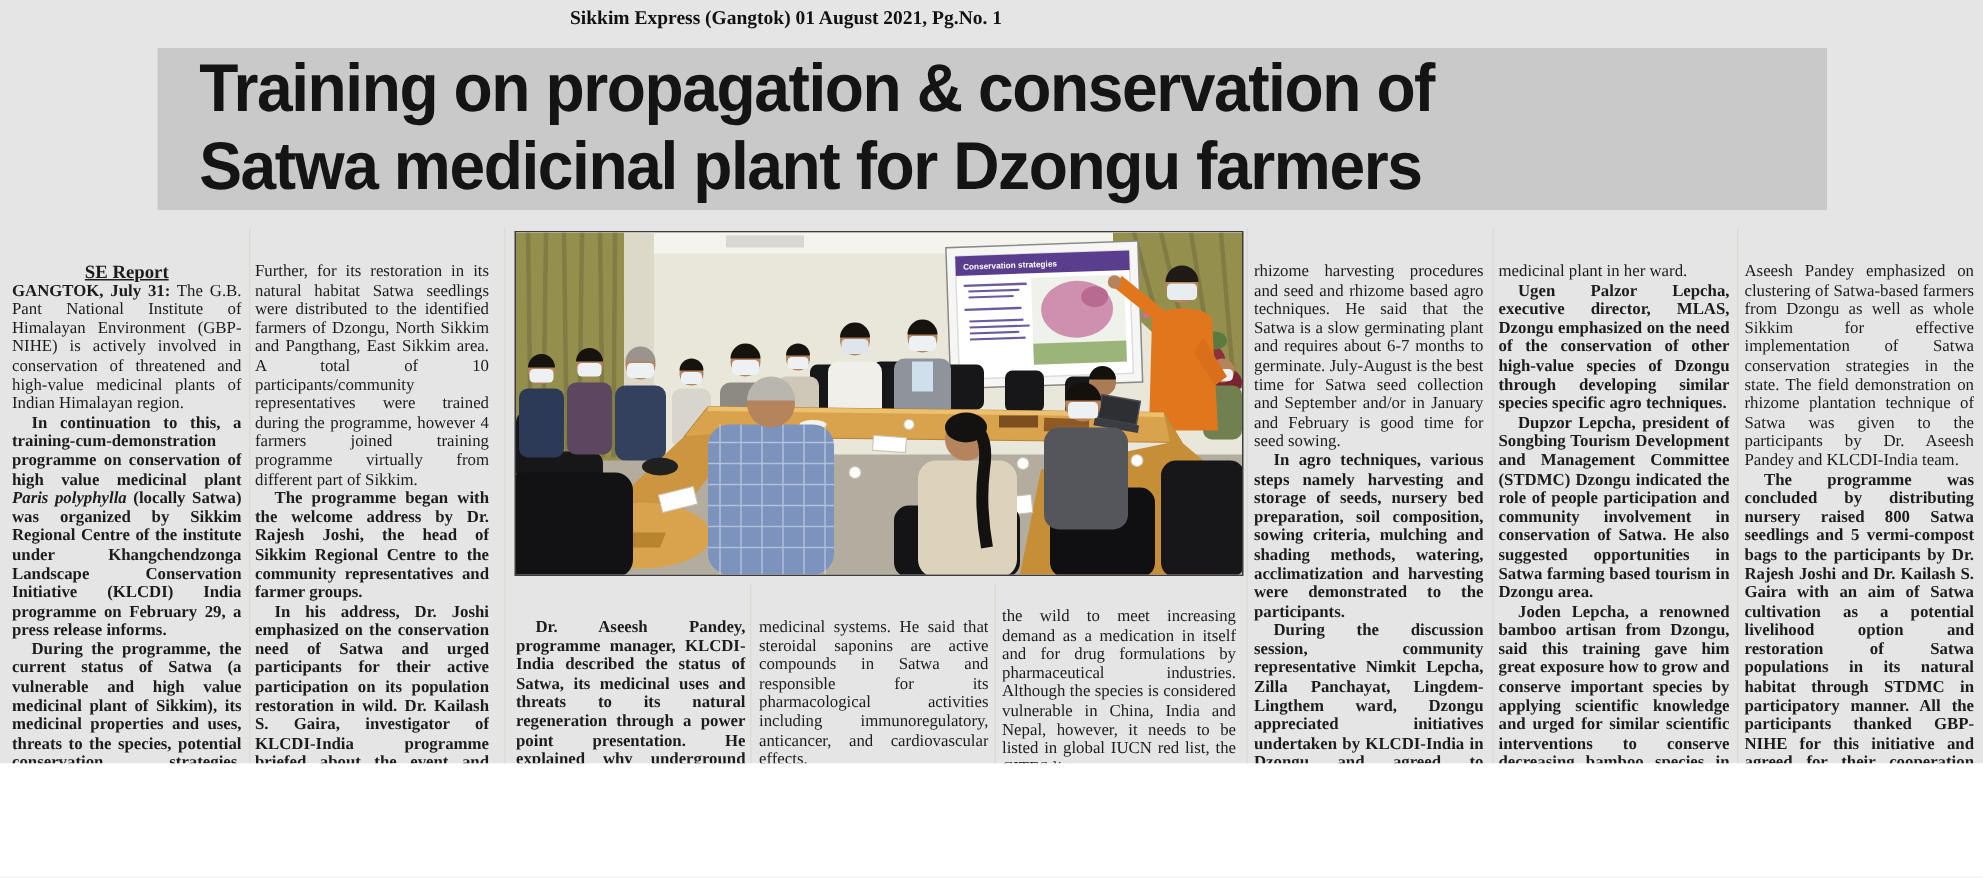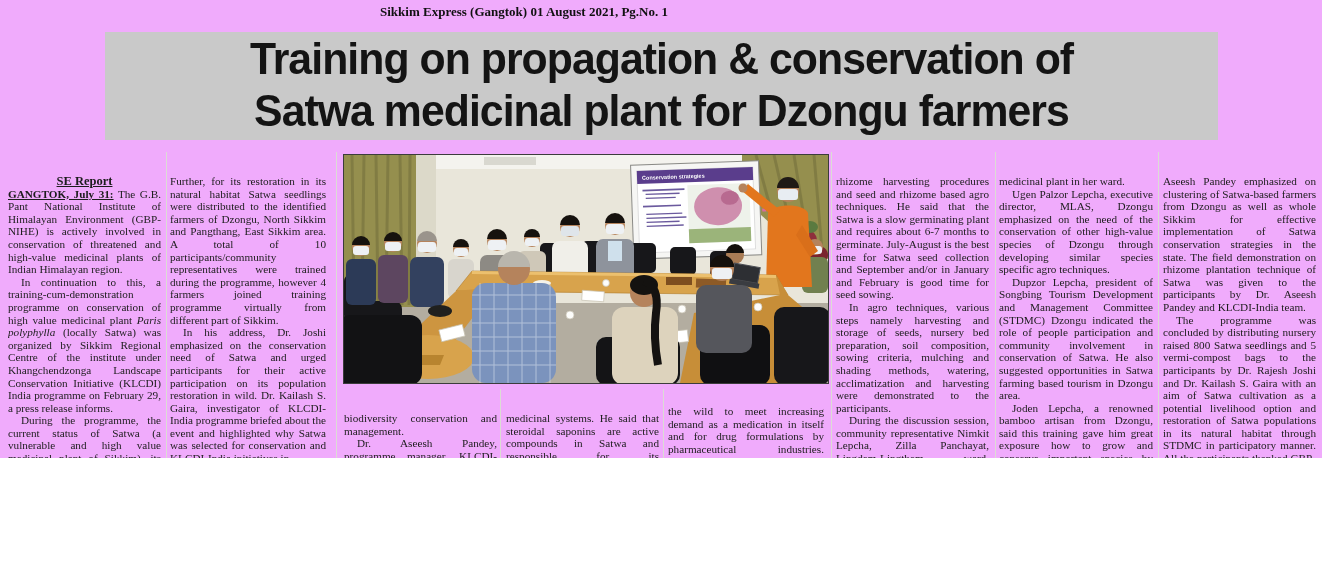--- a/index.html
+++ b/index.html
@@ -1,38 +1,38 @@
 <!DOCTYPE html>
 <html><head>
 <meta charset="utf-8">
 <style>
   html,body{margin:0;padding:0;background:#ffffff;}
-  .page{position:relative;width:1322px;height:458px;background:#f0abfc;overflow:hidden;
+  .page{position:relative;width:1322px;height:509px;background:#e5e5e5;overflow:hidden;
         font-family:"Liberation Serif", serif;color:#1c1c1c;}
   .masthead{position:absolute;left:380px;top:4px;font-size:13px;font-weight:bold;
             font-family:"Liberation Serif", serif;color:#111;}
   .headline{position:absolute;left:105px;top:32px;width:1113px;height:108px;background:#c9c9c9;
-            text-align:center;padding-top:1px;box-sizing:border-box;}
+            text-align:left;padding-top:1px;box-sizing:border-box;}
   .hl{font-family:"Liberation Sans", sans-serif;font-weight:bold;font-size:45px;line-height:52px;
       letter-spacing:-1px;color:#141414;transform:scaleX(.95);transform-origin:50% 50%;white-space:nowrap;}
   .col{position:absolute;top:152px;height:420px;overflow:hidden;text-align:justify;
        font-size:11.2px;line-height:12.6px;margin-top:23px;}
   .col p{margin:0;}
-  .col p.ind{text-indent:13px;}
+  .col p.ind{text-indent:13px;font-weight:bold;}
   .c1{left:8px;width:153px;}
   .c2{left:170px;width:156px;}
   .c3{left:344px;width:153px;top:389px;height:183px;}
   .c4{left:506px;width:153px;top:389px;height:183px;}
   .c5{left:668px;width:156px;top:382px;height:183px;}
   .c6{left:836px;width:153px;}
   .c7{left:999px;width:154px;}
   .c8{left:1163px;width:153px;}
   .byline{text-align:center;font-weight:bold;text-decoration:underline;font-size:12.5px;
           margin:2px 0 11px 0;text-indent:0;}
-  .dateline{font-weight:bold;text-decoration:underline;}
+  .dateline{font-weight:bold;}
   .vr{position:absolute;width:1px;background:#dcdcd4;top:152px;height:420px;}
   .vr.short{top:389px;height:183px;}
   .photo{position:absolute;left:343px;top:154px;width:486px;height:230px;border:1px solid #3c3c3c;
          box-sizing:border-box;background:#e9e6da;}
   .bottom-rule{position:absolute;left:0;top:576px;width:1322px;height:3px;background:#3f3f3f;}
 </style>
 </head>
 <body>
 
 <div class="page">
@@ -46,20 +46,21 @@
 
   <div class="col c1">
     <p class="byline">SE Report</p>
     <p><span class="dateline">GANGTOK, July 31:</span><span> The G.B. Pant National Institute of Himalayan Environment (GBP-NIHE) is actively involved in conservation of threatened and high-value medicinal plants of Indian Himalayan region.</span></p>
     <p class="ind"><span>In continuation to this, a training-cum-demonstration programme on conservation of high value medicinal plant </span><i>Paris polyphylla</i><span> (locally Satwa) was organized by Sikkim Regional Centre of the institute under Khangchendzonga Landscape Conservation Initiative (KLCDI) India programme on February 29, a press release informs.</span></p>
     <p class="ind">During the programme, the current status of Satwa (a vulnerable and high value medicinal plant of Sikkim), its medicinal properties and uses, threats to the species, potential conservation strategies, different aspects of viable agro techniques were discussed.</p>
   </div>
 
   <div class="col c2">
     <p>Further, for its restoration in its natural habitat Satwa seedlings were distributed to the identified farmers of Dzongu, North Sikkim and Pangthang, East Sikkim area. A total of 10 participants/community representatives were trained during the programme, however 4 farmers joined training programme virtually from different part of Sikkim.</p>
+    <p class="ind">The programme began with the welcome address by Dr. Rajesh Joshi, the head of Sikkim Regional Centre to the community representatives and farmer groups.</p>
     <p class="ind">In his address, Dr. Joshi emphasized on the conservation need of Satwa and urged participants for their active participation on its population restoration in wild. Dr. Kailash S. Gaira, investigator of KLCDI-India programme briefed about the event and highlighted why Satwa was selected for conservation and KLCDI-India initiatives in</p>
   </div>
 
   <div class="photo">
     <svg width="484" height="228" viewBox="0 0 484 228">
 
       <rect x="0" y="0" width="484" height="148" fill="#e9e6da"></rect>
       <rect x="0" y="0" width="484" height="14" fill="#f4f3ee"></rect>
       <rect x="140" y="2" width="52" height="8" fill="#d9d8d0"></rect>
       <rect x="0" y="148" width="484" height="80" fill="#b3ada0"></rect>
@@ -268,21 +269,20 @@
           <rect x="352" y="130" width="56" height="68" rx="10" fill="#55565c"></rect>
           <circle cx="378" cy="114" r="12" fill="#b5835c"></circle>
           <path d="M366,112 a12,12 0 0,1 24,0 z" fill="#14100c"></path>
           <rect x="368" y="113" width="20" height="11" rx="3" fill="#eef1f4"></rect>
         </g>
       </g>
     </svg>
   </div>
 
   <div class="col c3">
-    <p>biodiversity conservation and management.</p>
     <p class="ind">Dr. Aseesh Pandey, programme manager, KLCDI-India described the status of Satwa, its medicinal uses and threats to its natural regeneration through a power point presentation. He explained why underground part (rhizome) of Satwa is important and its various uses in traditional to modern</p>
   </div>
   <div class="col c4">
     <p>medicinal systems. He said that steroidal saponins are active compounds in Satwa and responsible for its pharmacological activities including immunoregulatory, anticancer, and cardiovascular effects.</p>
   </div>
   <div class="col c5">
     <p>the wild to meet increasing demand as a medication in itself and for drug formulations by pharmaceutical industries. Although the species is considered vulnerable in China, India and Nepal, however, it needs to be listed in global IUCN red list, the CITES list.</p>
   </div>
 
   <div class="col c6">

